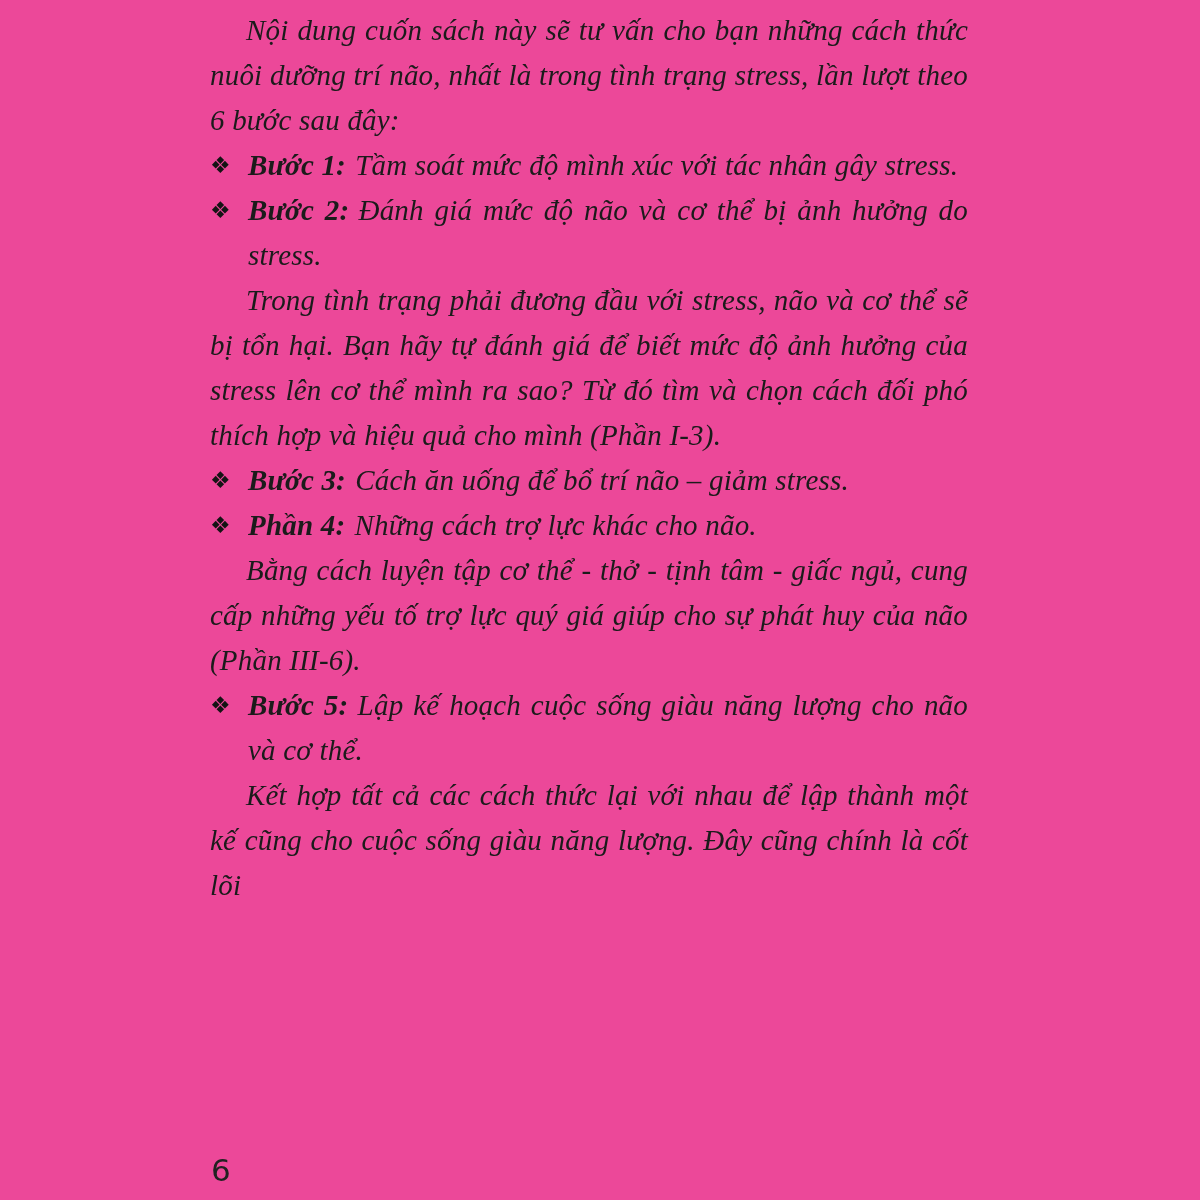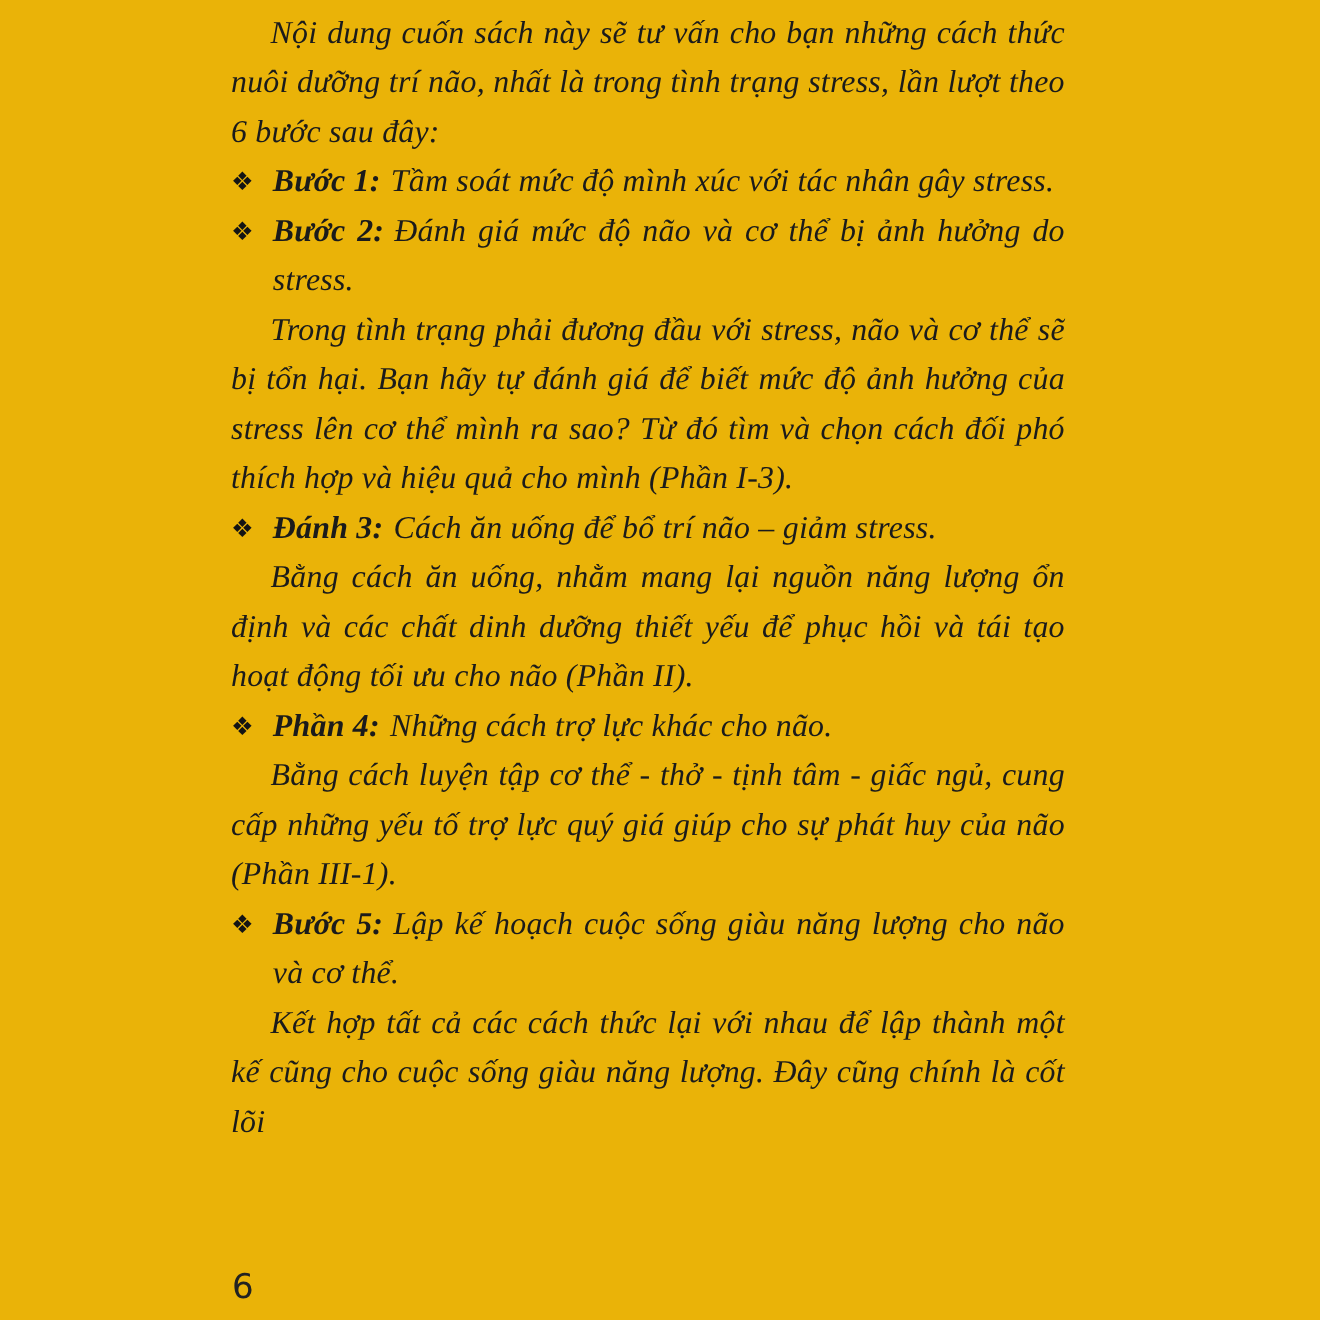--- a/index.html
+++ b/index.html
@@ -10,21 +10,21 @@
     width: 1200px;
     height: 1200px;
     background: #ffffff;
     overflow: hidden;
     font-family: "Liberation Serif", "DejaVu Serif", serif;
   }
   .page {
     position: relative;
     width: 1200px;
     height: 1200px;
-    background: #eab308;
+    background: #ec4899;
     color: #1b1b1b;
   }
   .content {
     position: absolute;
     left: 210px;
     top: 8px;
     width: 758px;
     font-style: italic;
     font-size: 29px;
     line-height: 45px;
@@ -79,29 +79,28 @@
     </div>
 
     <div class="step">
       <span class="bullet">❖</span>
       <span class="step-label">Bước 2:</span><span class="step-title">Đánh giá mức độ não và cơ thể bị ảnh hưởng do stress.</span>
     </div>
     <p class="para">Trong tình trạng phải đương đầu với stress, não và cơ thể sẽ bị tổn hại. Bạn hãy tự đánh giá để biết mức độ ảnh hưởng của stress lên cơ thể mình ra sao? Từ đó tìm và chọn cách đối phó thích hợp và hiệu quả cho mình (Phần I-3).</p>
 
     <div class="step">
       <span class="bullet">❖</span>
-      <span class="step-label">Đánh 3:</span><span class="step-title">Cách ăn uống để bổ trí não – giảm stress.</span>
+      <span class="step-label">Bước 3:</span><span class="step-title">Cách ăn uống để bổ trí não – giảm stress.</span>
     </div>
-    <p class="para">Bằng cách ăn uống, nhằm mang lại nguồn năng lượng ổn định và các chất dinh dưỡng thiết yếu để phục hồi và tái tạo hoạt động tối ưu cho não (Phần II).</p>
 
     <div class="step">
       <span class="bullet">❖</span>
       <span class="step-label">Phần 4:</span><span class="step-title">Những cách trợ lực khác cho não.</span>
     </div>
-    <p class="para">Bằng cách luyện tập cơ thể - thở - tịnh tâm - giấc ngủ, cung cấp những yếu tố trợ lực quý giá giúp cho sự phát huy của não (Phần III-1).</p>
+    <p class="para">Bằng cách luyện tập cơ thể - thở - tịnh tâm - giấc ngủ, cung cấp những yếu tố trợ lực quý giá giúp cho sự phát huy của não (Phần III-6).</p>
 
     <div class="step">
       <span class="bullet">❖</span>
       <span class="step-label">Bước 5:</span><span class="step-title">Lập kế hoạch cuộc sống giàu năng lượng cho não và cơ thể.</span>
     </div>
     <p class="para">Kết hợp tất cả các cách thức lại với nhau để lập thành một kế cũng cho cuộc sống giàu năng lượng. Đây cũng chính là cốt lõi</p>
 
   </div>
 
   <div class="page-number">6</div>

